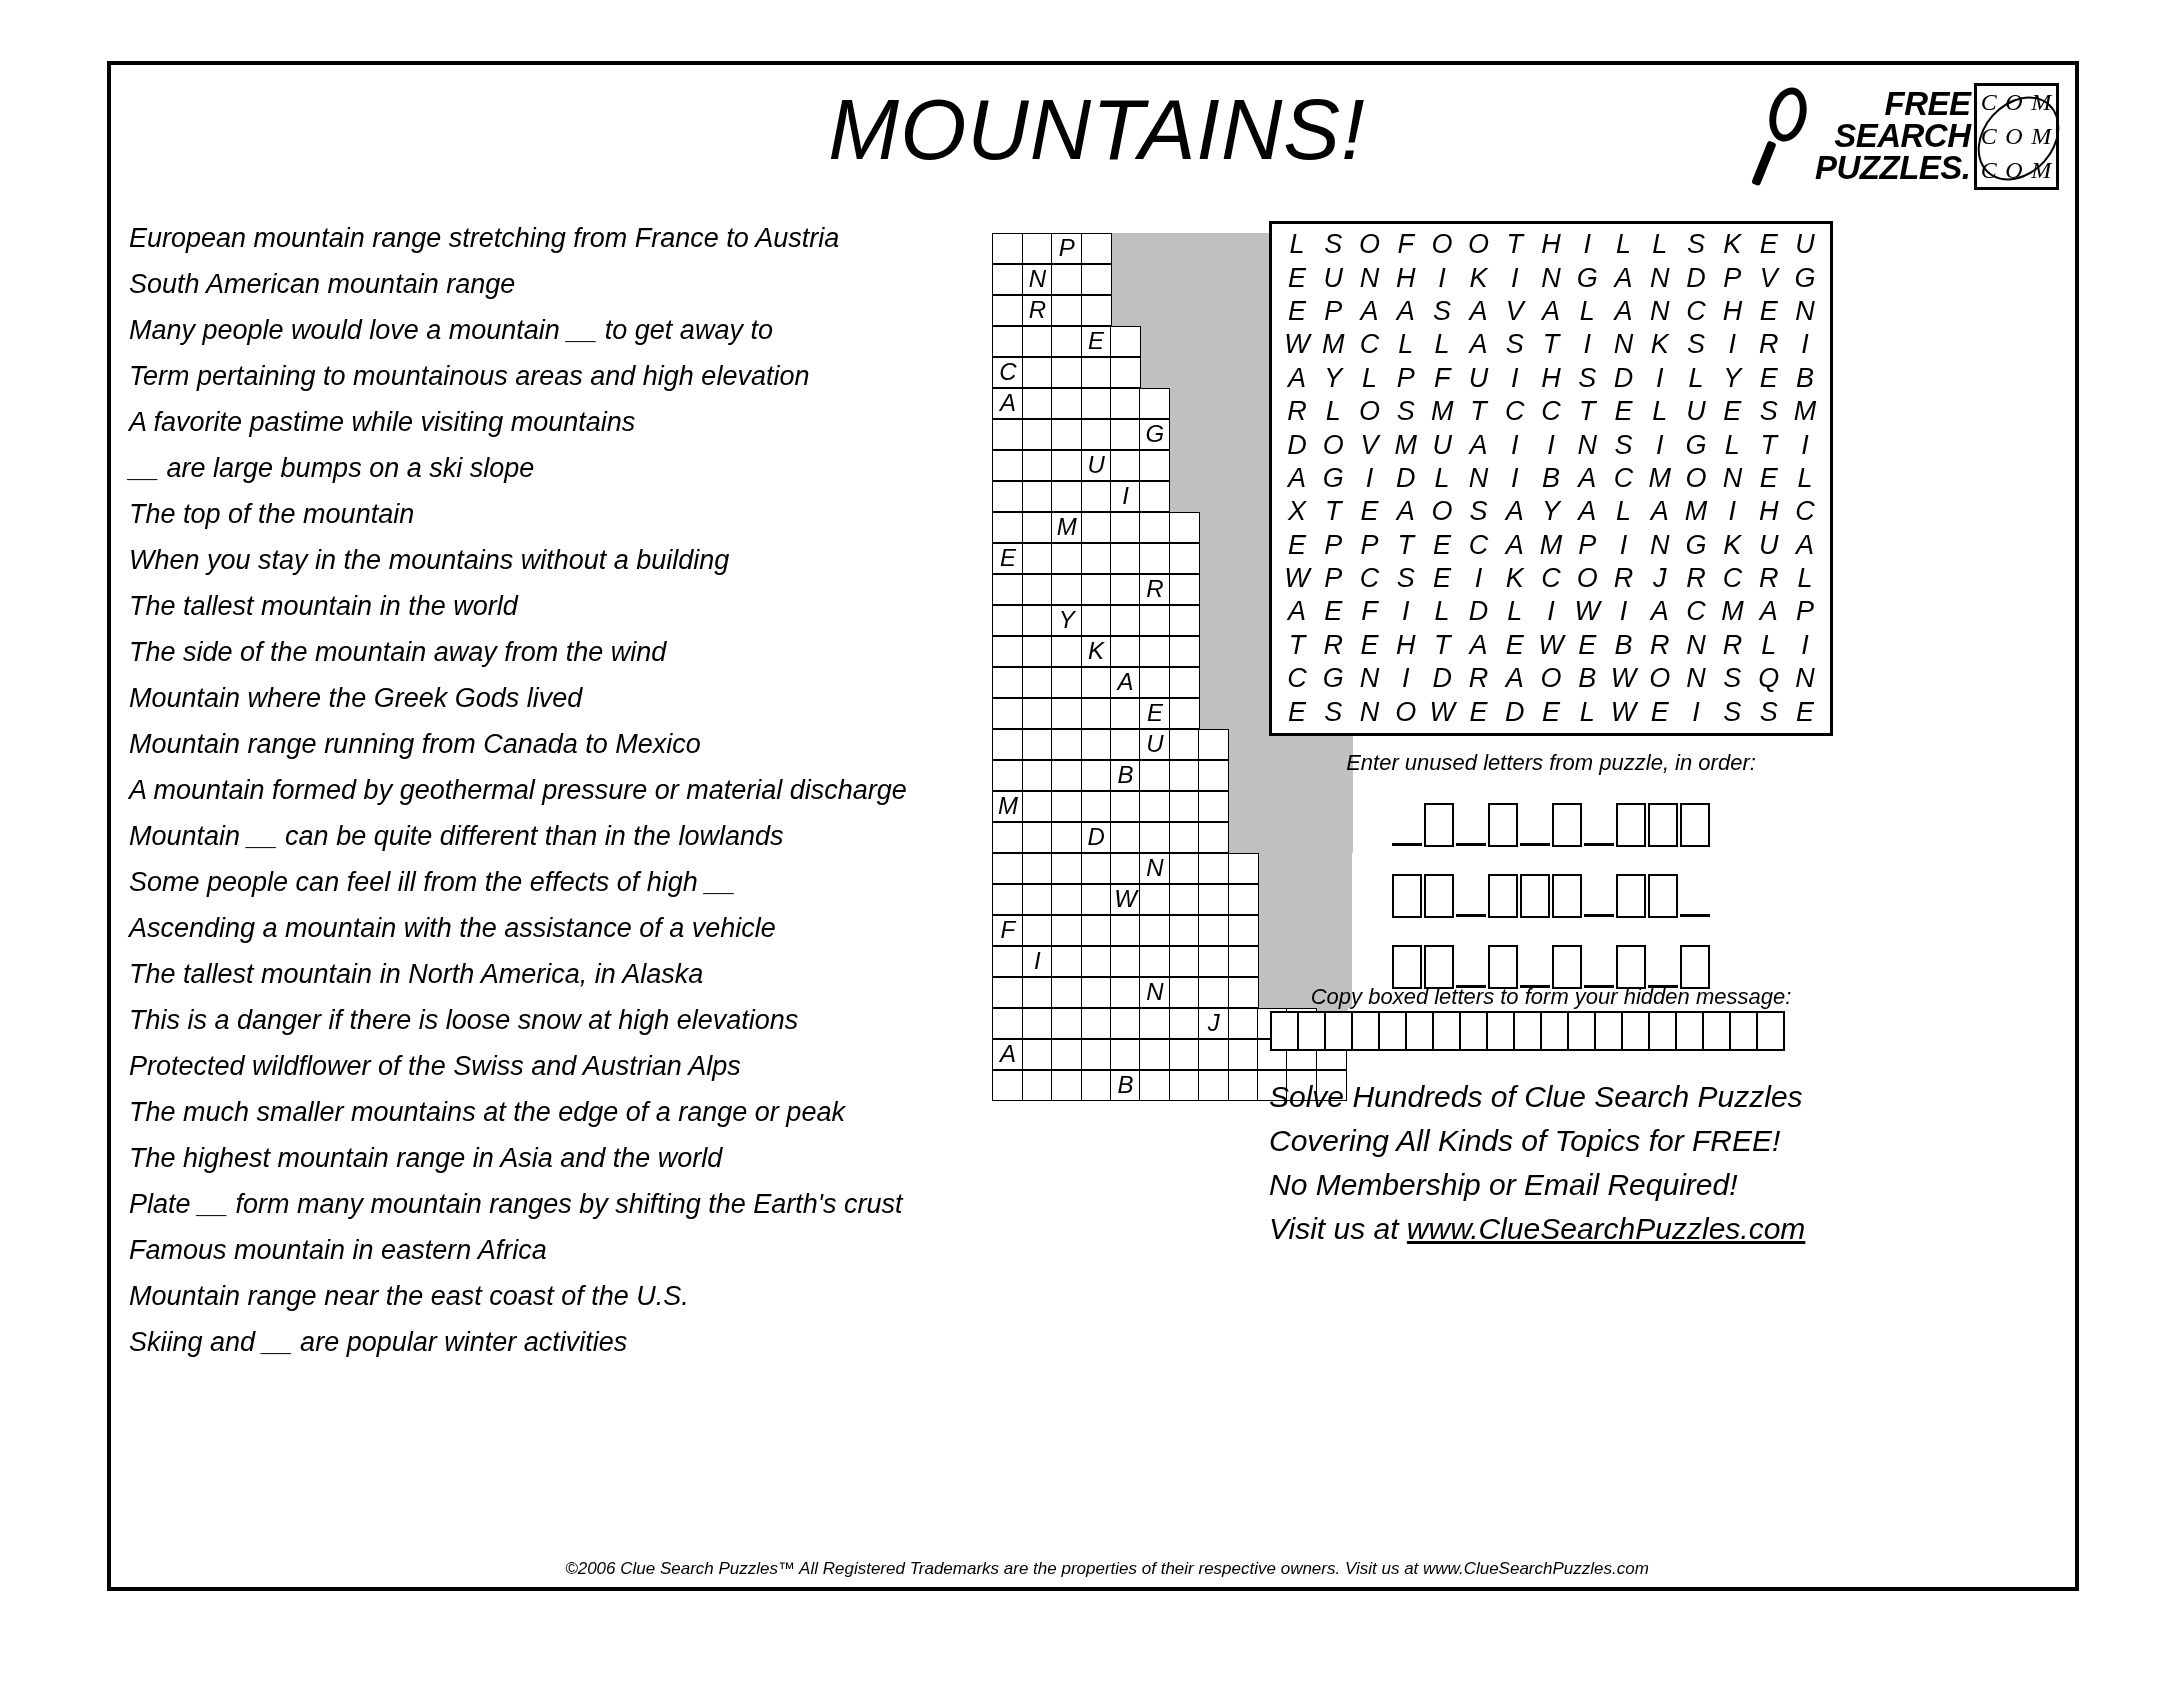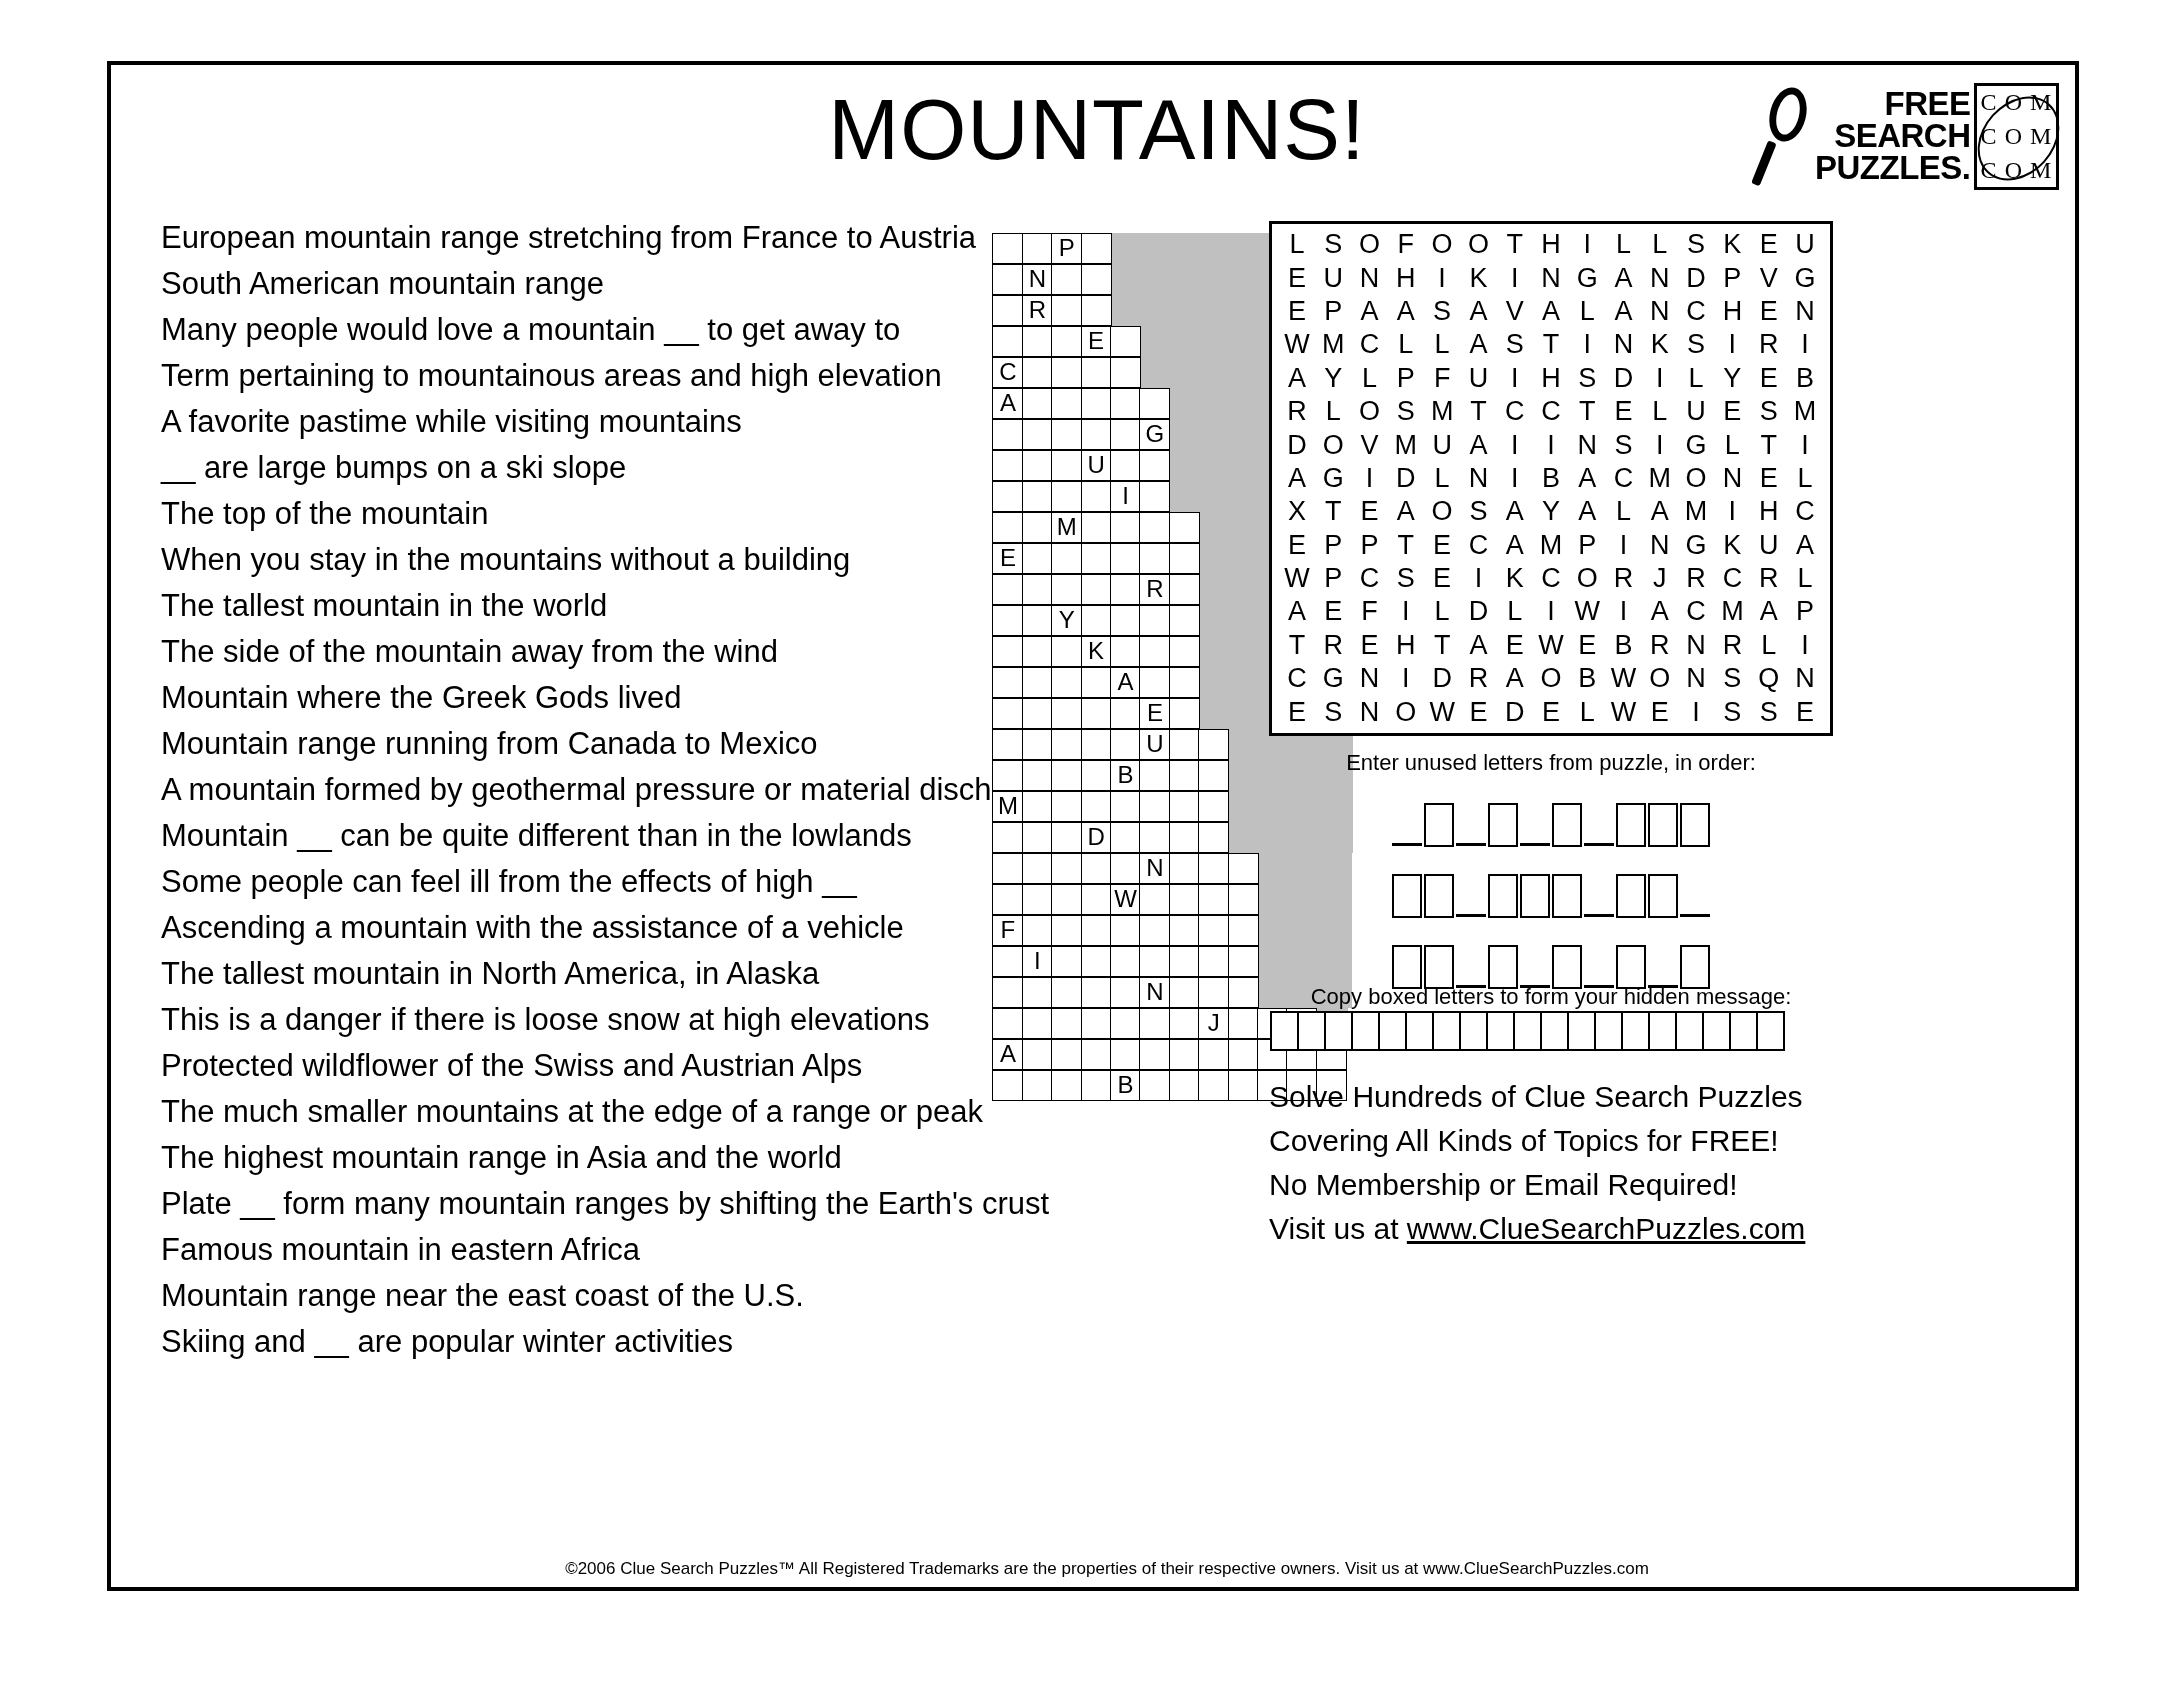--- a/index.html
+++ b/index.html
@@ -8,20 +8,21 @@
     width:2178px;height:1683px;
     font-family:"Liberation Sans",sans-serif;
     color:#000;
     -webkit-font-smoothing:antialiased;
   }
   #page{
     position:relative;
     width:2178px;height:1683px;
     box-sizing:border-box;
     padding:15px;
+    font-style:italic;
   }
   .outer-frame{
     position:absolute;
     left:107px;top:61px;
     width:1972px;height:1530px;
     border:4px solid #000;
     box-sizing:border-box;
     background:#fff;
   }
   
@@ -98,26 +99,25 @@
     box-sizing:border-box;
     pointer-events:none;
   }
   
   .clues{
     position:absolute;
     left:18px;top:150px;
     width:861px;
   }
   .clue{
-    font-size:31px;
+    font-size:27px;
     line-height:46px;
     height:46px;
     white-space:nowrap;
     font-family:"Liberation Sans",sans-serif;
-    margin-left:32px;
   }
   
   .answer-grid{
     position:absolute;
     left:883px;top:170px;
   }
   .agrow{display:flex;height:31px;}
   .acell{
     width:31px;height:31px;
     border:1.6px solid #000;

